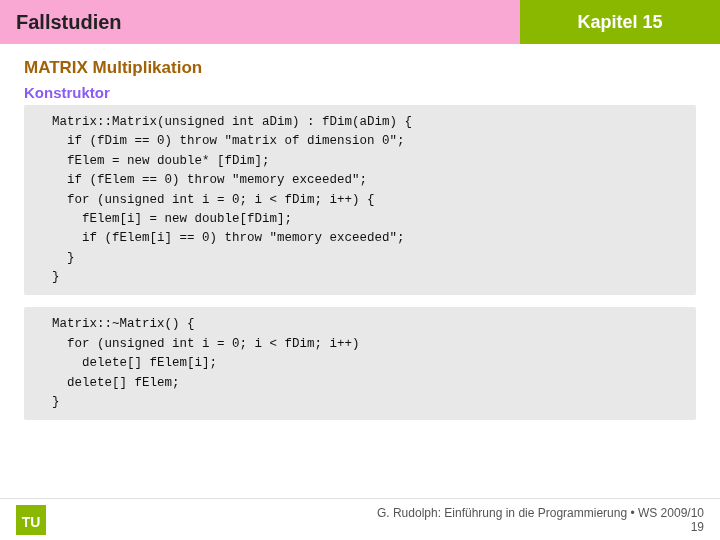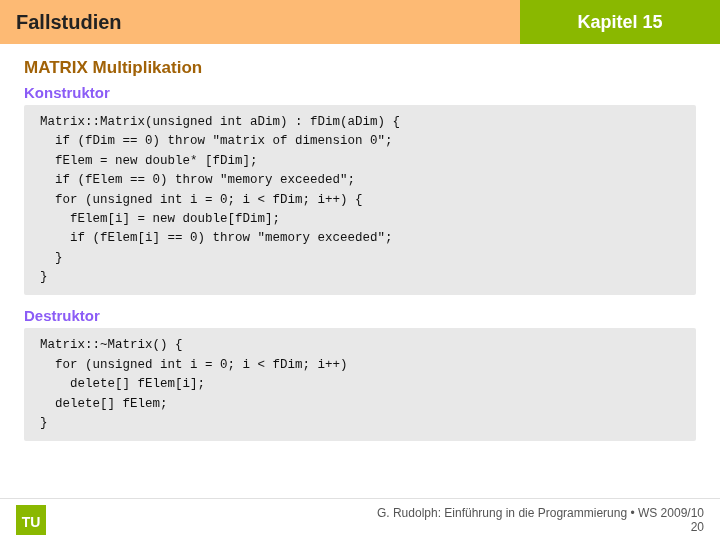--- a/index.html
+++ b/index.html
@@ -9,21 +9,21 @@
       font-family: Arial, Helvetica, sans-serif;
       background: #ffffff;
       overflow: hidden;
     }
 
     
     .header {
       display: flex;
       align-items: center;
       justify-content: space-between;
-      background: #fdba74;
+      background: #f9a8d4;
       padding: 0;
       height: 44px;
     }
     .header-title {
       padding: 0 16px;
       font-size: 20px;
       font-weight: bold;
       color: #222;
       display: flex;
       align-items: center;
@@ -58,21 +58,21 @@
       font-size: 15px;
       font-weight: bold;
       color: #8b5cf6;
       margin-bottom: 4px;
       margin-top: 2px;
     }
 
     .code-block {
       background: #e8e8e8;
       border-radius: 2px;
-      padding: 8px 16px;
+      padding: 8px 28px;
       font-family: 'Courier New', Courier, monospace;
       font-size: 12.5px;
       color: #111;
       line-height: 1.55;
       margin-bottom: 12px;
       white-space: pre;
     }
 
     
     .footer {
@@ -124,35 +124,34 @@
   <div class="code-block">Matrix::Matrix(unsigned int aDim) : fDim(aDim) {
   if (fDim == 0) throw "matrix of dimension 0";
   fElem = new double* [fDim];
   if (fElem == 0) throw "memory exceeded";
   for (unsigned int i = 0; i &lt; fDim; i++) {
     fElem[i] = new double[fDim];
     if (fElem[i] == 0) throw "memory exceeded";
   }
 }</div>
 
-  <div class="subsection-title">Destruktor</div>
   <div class="code-block">Matrix::~Matrix() {
   for (unsigned int i = 0; i &lt; fDim; i++)
     delete[] fElem[i];
   delete[] fElem;
 }</div>
 </div>
 
 <div class="footer">
   <div class="footer-logo">
     <div class="tu-logo">
 
       <svg width="30" height="30" viewBox="0 0 30 30">
         <rect x="0" y="0" width="30" height="30" fill="#8ab800"></rect>
         <text x="15" y="22" text-anchor="middle" font-size="14" font-weight="bold" fill="white" font-family="Arial">TU</text>
       </svg>
     </div>
   </div>
   <div class="footer-right">
     <div>G. Rudolph: Einführung in die Programmierung • WS 2009/10</div>
-    <div>20</div>
+    <div>19</div>
   </div>
 </div>
 
 </body></html>

